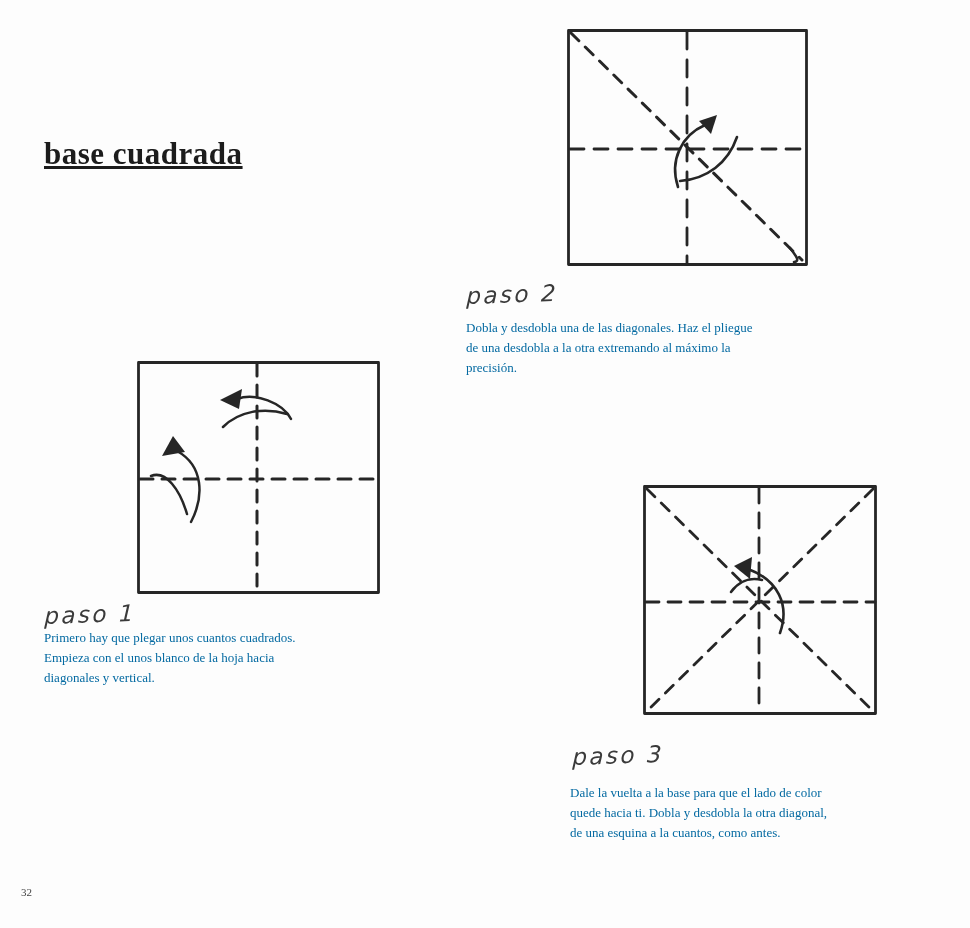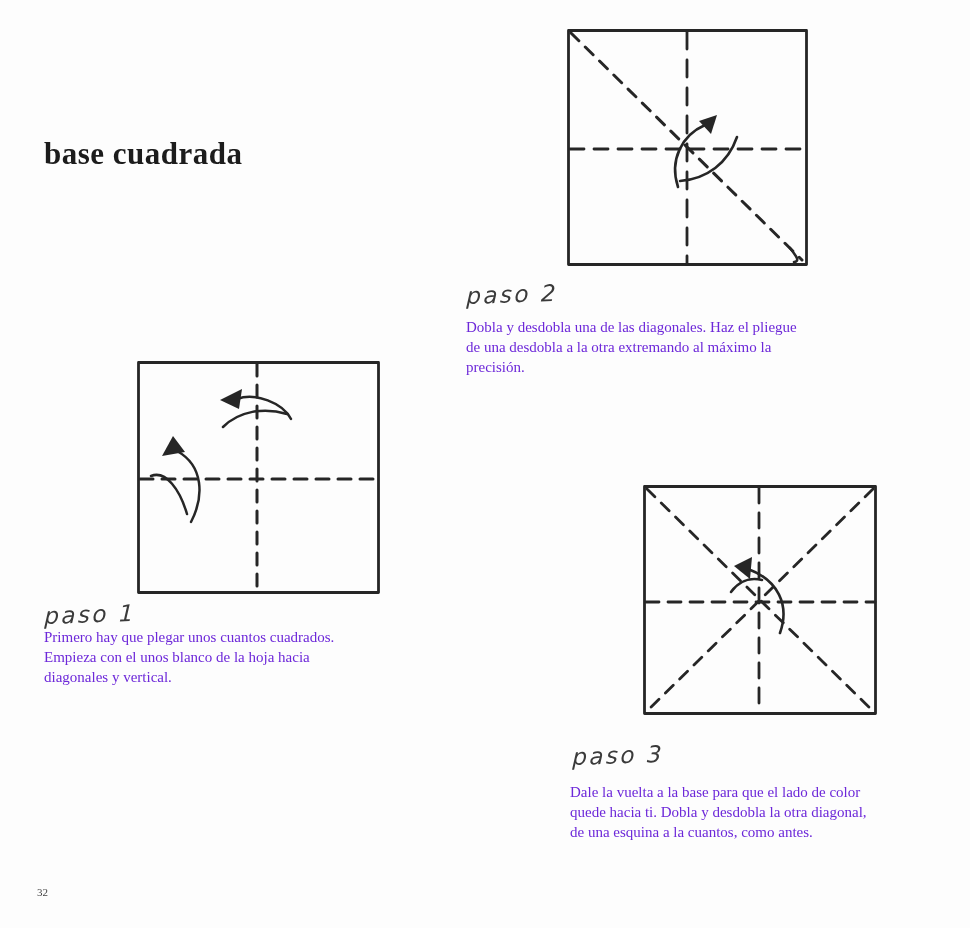--- a/index.html
+++ b/index.html
@@ -11,42 +11,43 @@
   }
   #page{
     position:relative;width:970px;height:928px;
     background:#fdfdfd;
     color:#262626;
   }
   .page-title{
     position:absolute;left:44px;top:136px;
     font-size:31px;font-weight:700;letter-spacing:0.5px;
     color:#1c1c1c;
+    text-decoration:underline;
   }
   .step-label{
     position:absolute;
     font-family:"DejaVu Sans", sans-serif;
     font-style:italic;
     font-size:23px;
     letter-spacing:2.5px;
     color:#3a3a3a;
     transform:rotate(-2deg) skewX(-4deg);
     transform-origin:left bottom;
   }
   .step-text{
     position:absolute;
-    font-size:15px;
+    font-size:13px;
     line-height:19.8px;
-    color:#6d28d9;
+    color:#0369a1;
   }
   .step-text div{white-space:nowrap;}
   .diagram{position:absolute;}
   .page-number{
     position:absolute;left:21px;top:886px;
-    font-size:11px;color:#444;margin-left:16px;
+    font-size:11px;color:#444;
   }
   svg{display:block;}
 </style>
 </head>
 <body>
 
 <div id="page">
 
   <div class="page-title">base cuadrada</div>
 

